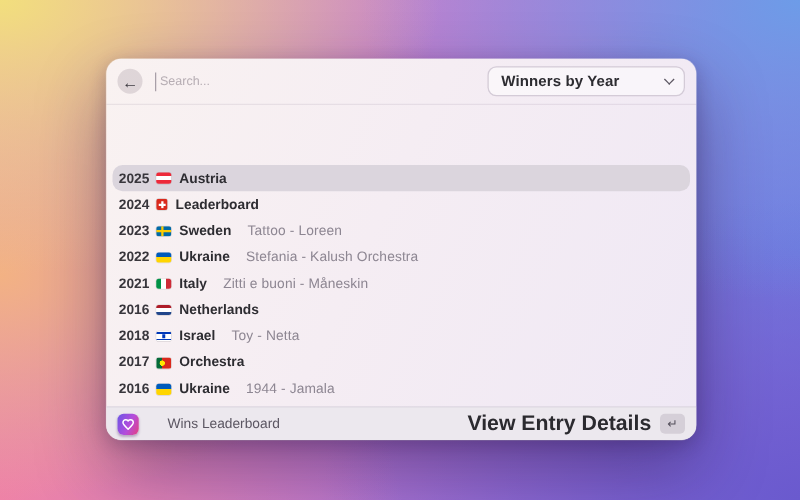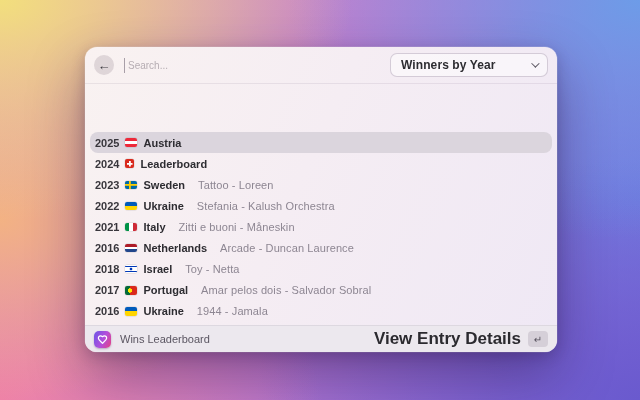--- a/index.html
+++ b/index.html
@@ -81,21 +81,21 @@
     position:absolute; left:0; right:0; bottom:0; height:27px;
     background:#ece8ee; border-top:1px solid rgba(80,60,90,0.09);
     display:flex; align-items:center; padding:0 9px;
   }
   .app-icon {
     width:17px; height:17px; border-radius:5px; flex:0 0 auto;
     background:linear-gradient(115deg,#6b55e6 0%,#b44ddb 55%,#e5417f 100%);
     display:flex; align-items:center; justify-content:center;
     box-shadow:0 1px 2px rgba(60,20,90,0.3);
   }
-  .footer-app-label { font-size:11px; color:#5b5662; margin-left:9px; flex:1 1 auto; }
+  .footer-app-label { font-size:11px; color:#5b5662; margin-left:23px; flex:1 1 auto; }
   .footer-action { font-size:17px; font-weight:700; color:#2b2a2f; margin-right:7px; }
   .key-hint {
     min-width:20px; height:16px; border-radius:4px; background:rgba(110,95,115,0.18);
     display:flex; align-items:center; justify-content:center;
     font-size:10px; color:#55505c; padding:0 4px;
   }
 </style>
 </head>
 <body>
 
@@ -139,33 +139,31 @@
     <div class="row">
       <span class="year">2021</span>
       <span class="flag" data-flag="it"></span>
       <span class="country">Italy</span>
       <span class="song">Zitti e buoni - Måneskin</span>
     </div>
     <div class="row">
       <span class="year">2016</span>
       <span class="flag" data-flag="nl"></span>
       <span class="country">Netherlands</span>
-      <span class="song">Arcade - Duncan Laurence</span>
     </div>
     <div class="row">
       <span class="year">2018</span>
       <span class="flag" data-flag="il"></span>
       <span class="country">Israel</span>
       <span class="song">Toy - Netta</span>
     </div>
     <div class="row">
       <span class="year">2017</span>
       <span class="flag" data-flag="pt"></span>
-      <span class="country">Portugal</span>
-      <span class="song">Amar pelos dois - Salvador Sobral</span>
+      <span class="country">Orchestra</span>
     </div>
     <div class="row">
       <span class="year">2016</span>
       <span class="flag" data-flag="ua"></span>
       <span class="country">Ukraine</span>
       <span class="song">1944 - Jamala</span>
     </div>
   </div>
 
   <div class="footer">

